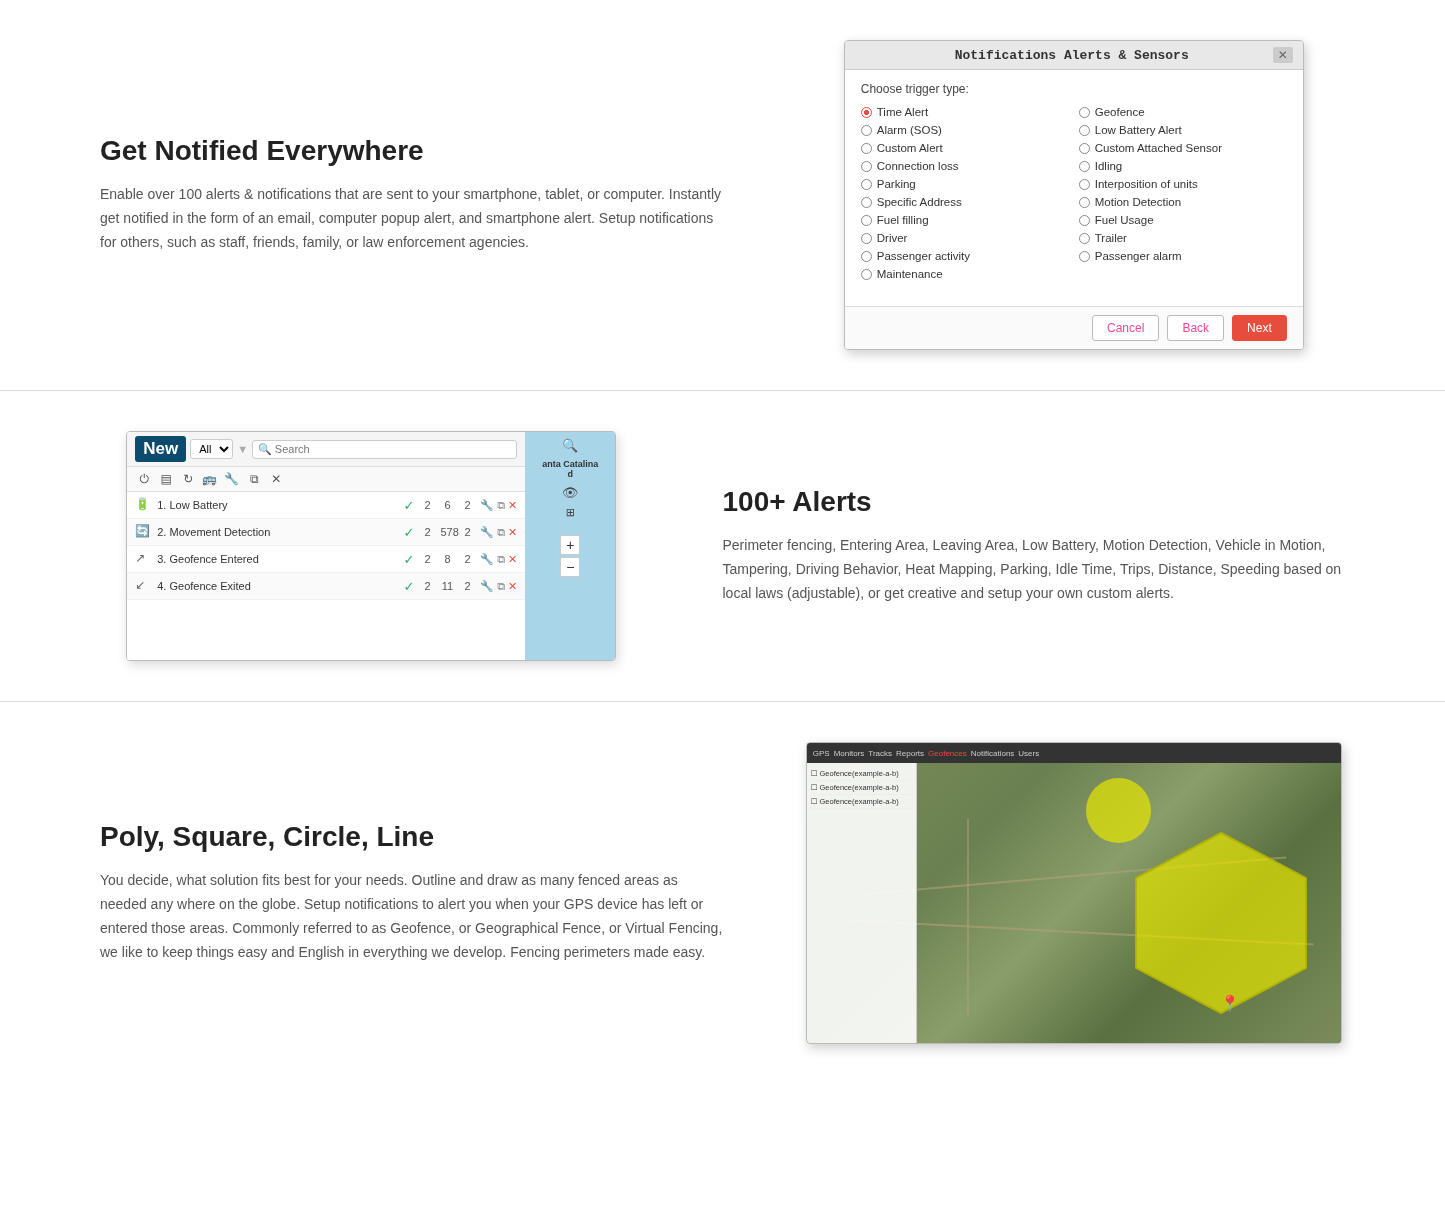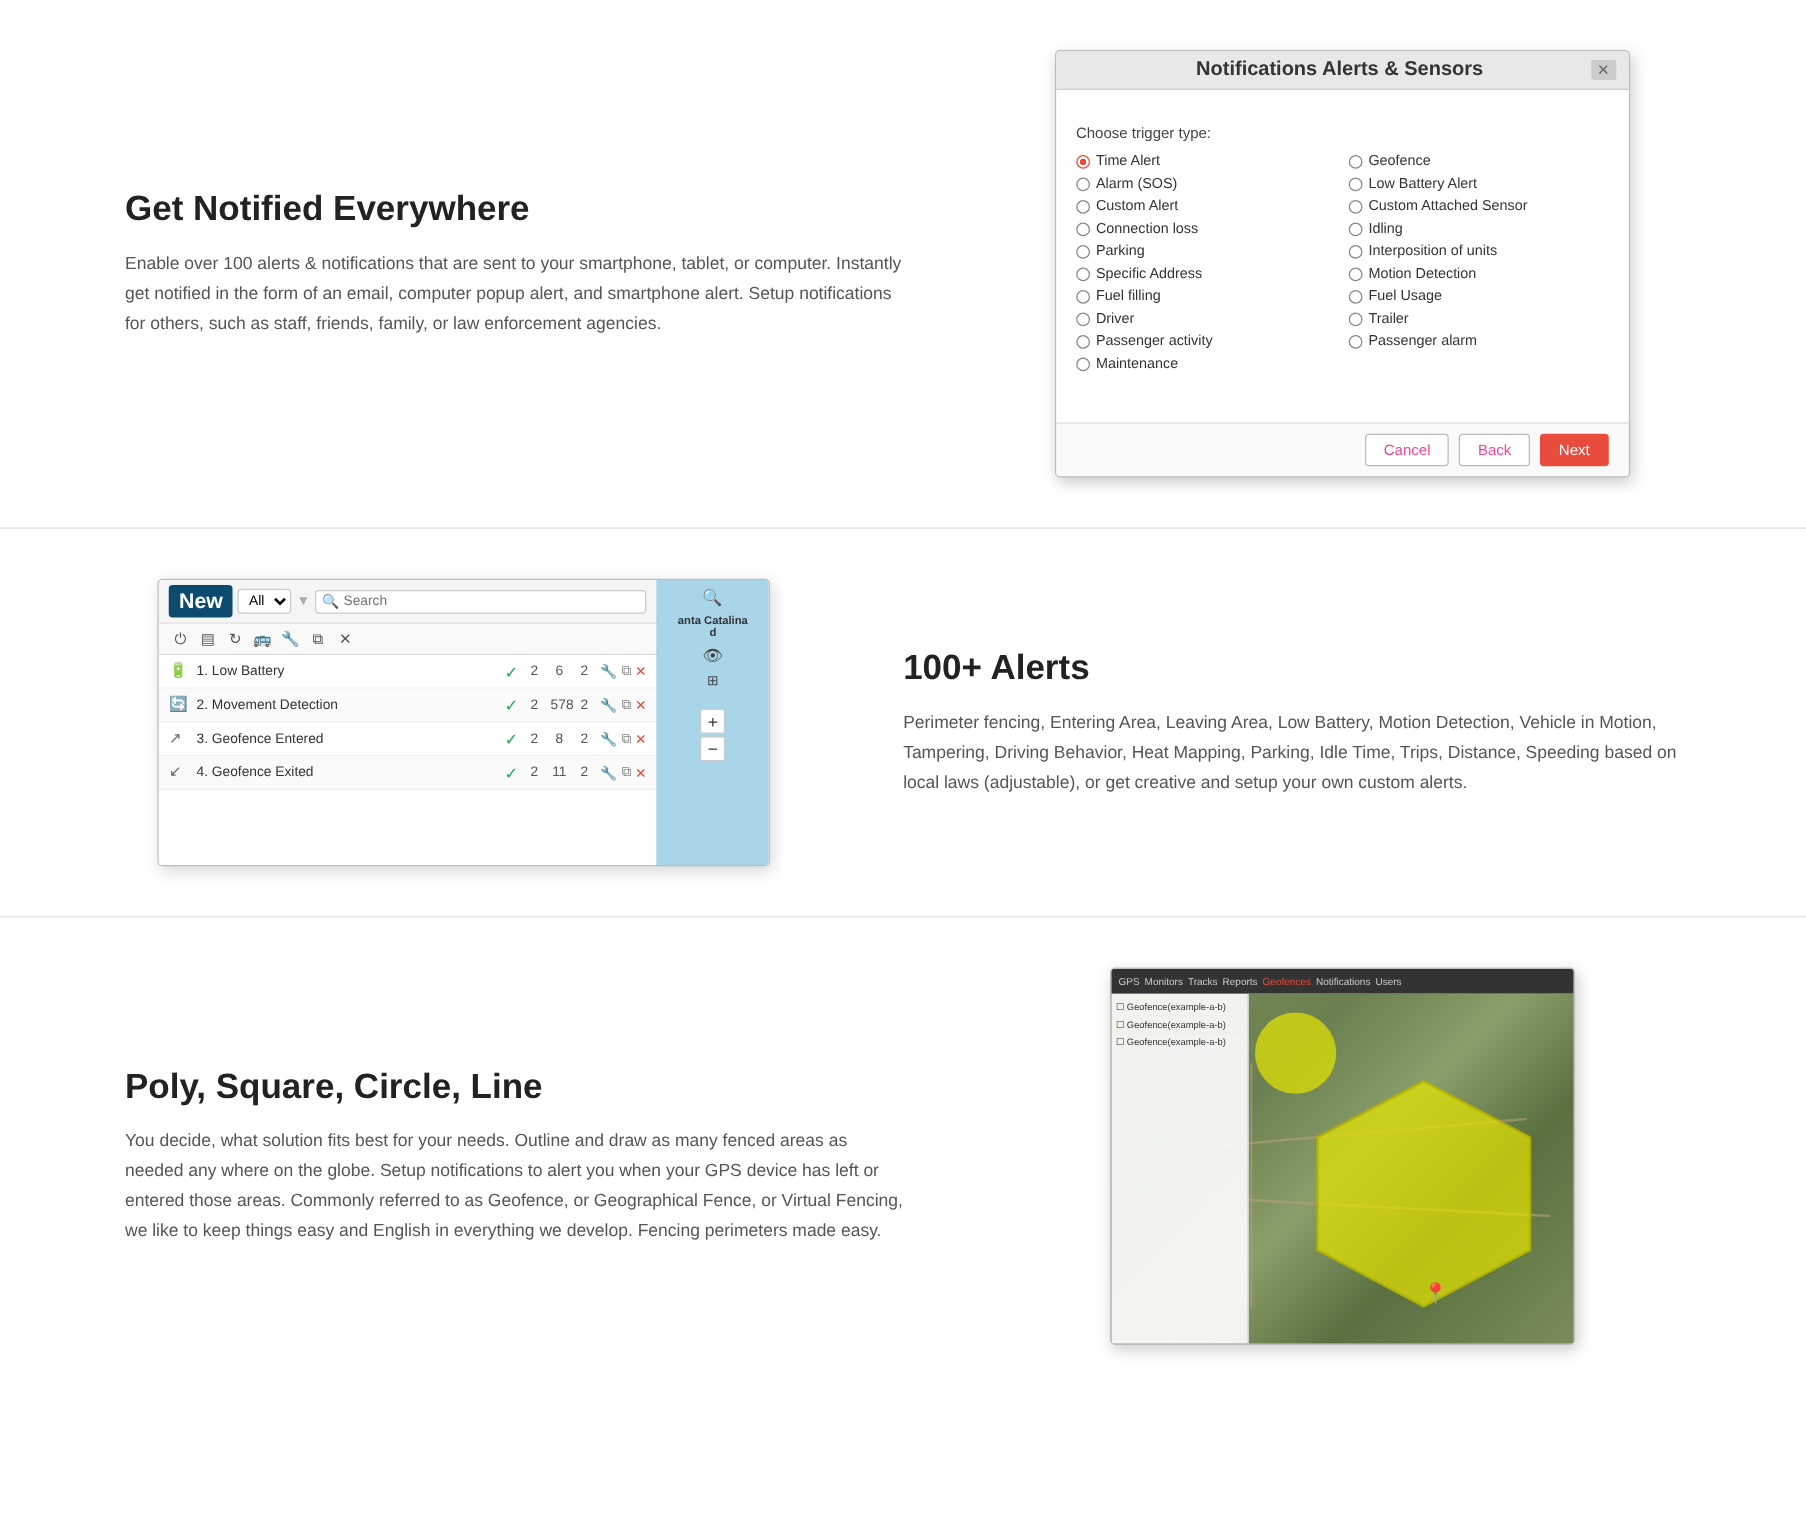--- a/index.html
+++ b/index.html
@@ -51,37 +51,38 @@
     }
     .modal-titlebar {
       background: #e8e8e8;
       padding: 6px 10px;
       display: flex;
       align-items: center;
       justify-content: space-between;
       border-bottom: 1px solid #ccc;
     }
     .modal-titlebar-title {
-      font-size: 16px;
+      font-size: 13px;
       font-weight: bold;
       color: #333;
       flex: 1;
       text-align: center;
+      font-family: Liberation Mono, monospace;
     }
     .modal-close-btn {
       font-size: 12px;
       color: #666;
       cursor: pointer;
       background: #ccc;
       border: none;
       border-radius: 2px;
       padding: 1px 5px;
     }
     .modal-body {
-      padding: 27px 16px;
+      padding: 12px 16px;
       background: #fff;
     }
     .modal-subtitle {
       font-size: 12px;
       color: #444;
       margin-bottom: 10px;
     }
     .modal-options-grid {
       display: grid;
       grid-template-columns: 1fr 1fr;
@@ -294,21 +295,21 @@
       display: flex;
       align-items: center;
       justify-content: center;
       font-size: 14px;
       color: #333;
       cursor: pointer;
     }
 
     
     .geofence-screenshot {
-      width: 372px;
+      width: 536px;
       border: 1px solid #bbb;
       border-radius: 4px;
       box-shadow: 2px 4px 12px rgba(0,0,0,0.2);
       overflow: hidden;
     }
     .geofence-topbar {
       background: #333;
       height: 20px;
       display: flex;
       align-items: center;

